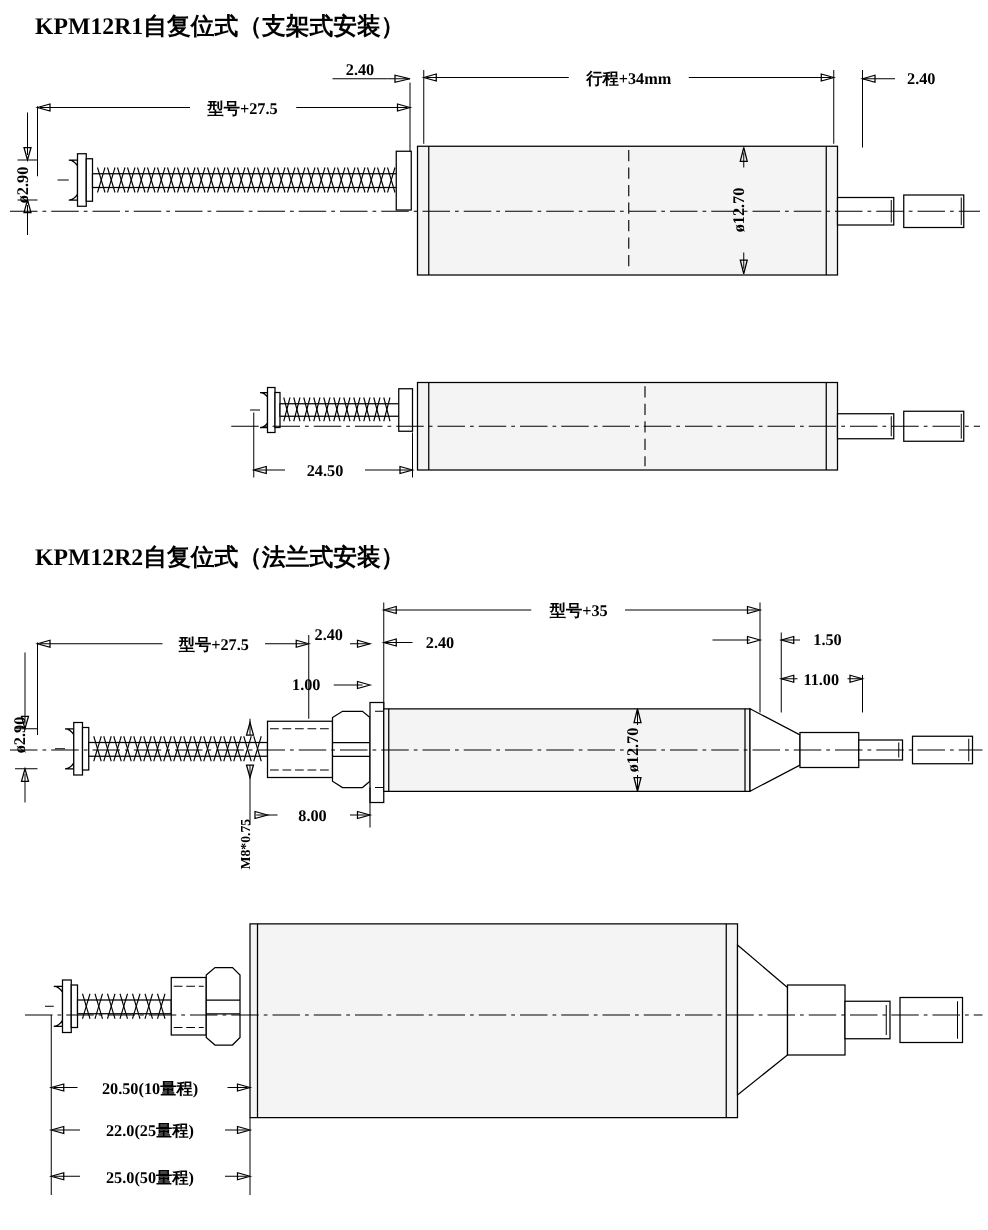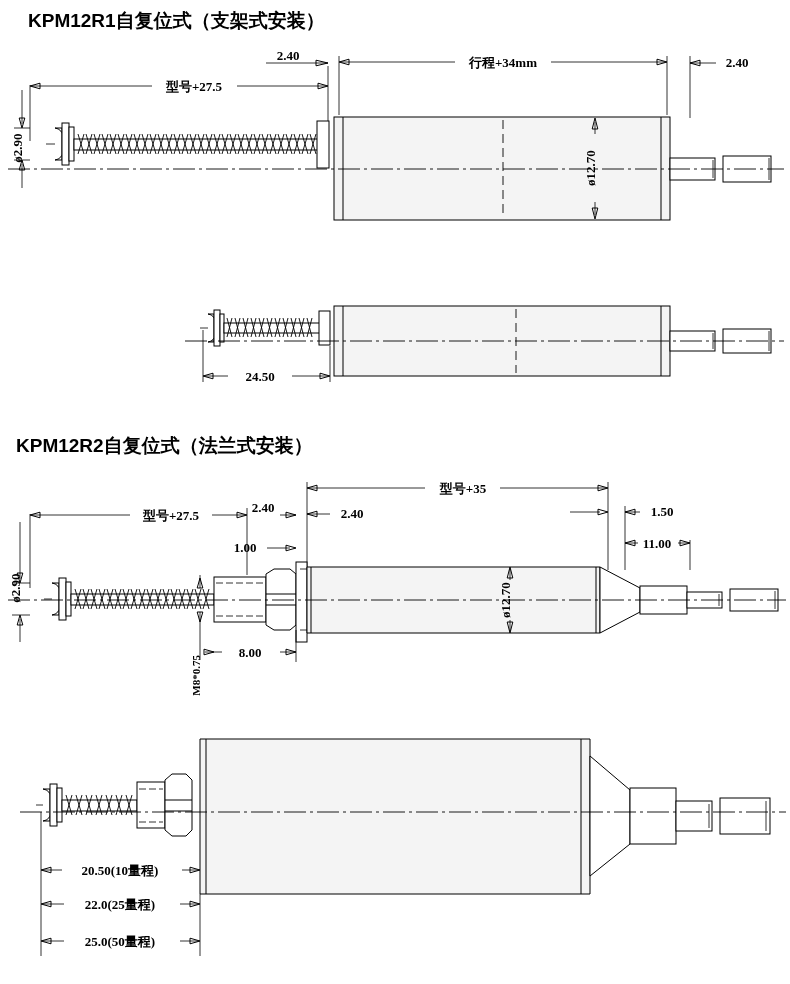--- a/index.html
+++ b/index.html
@@ -15,29 +15,29 @@
     overflow: hidden;
   }
   .sheet {
     position: absolute;
     left: 0; top: 0;
     width: 790px;
     height: 984px;
   }
   .title {
     position: absolute;
-    font-family: Liberation Sans, sans-serif;
+    font-family: Liberation Serif, serif;
     font-weight: bold;
     font-size: 19px;
     color: #000;
     letter-spacing: 0px;
     white-space: nowrap;
   }
   #title-1 { left: 28px; top: 8px; }
-  #title-2 { left: 16px; top: 433px; }
+  #title-2 { left: 28px; top: 433px; }
 
   svg { display: block; }
   svg text {
     font-family: "Liberation Serif", "DejaVu Serif", serif;
     font-weight: bold;
     fill: #000;
   }
   .dimtxt { font-size: 13px; }
   .dimtxt-sm { font-size: 11px; }
   .ln { stroke: #000; fill: none; stroke-width: 1; }

